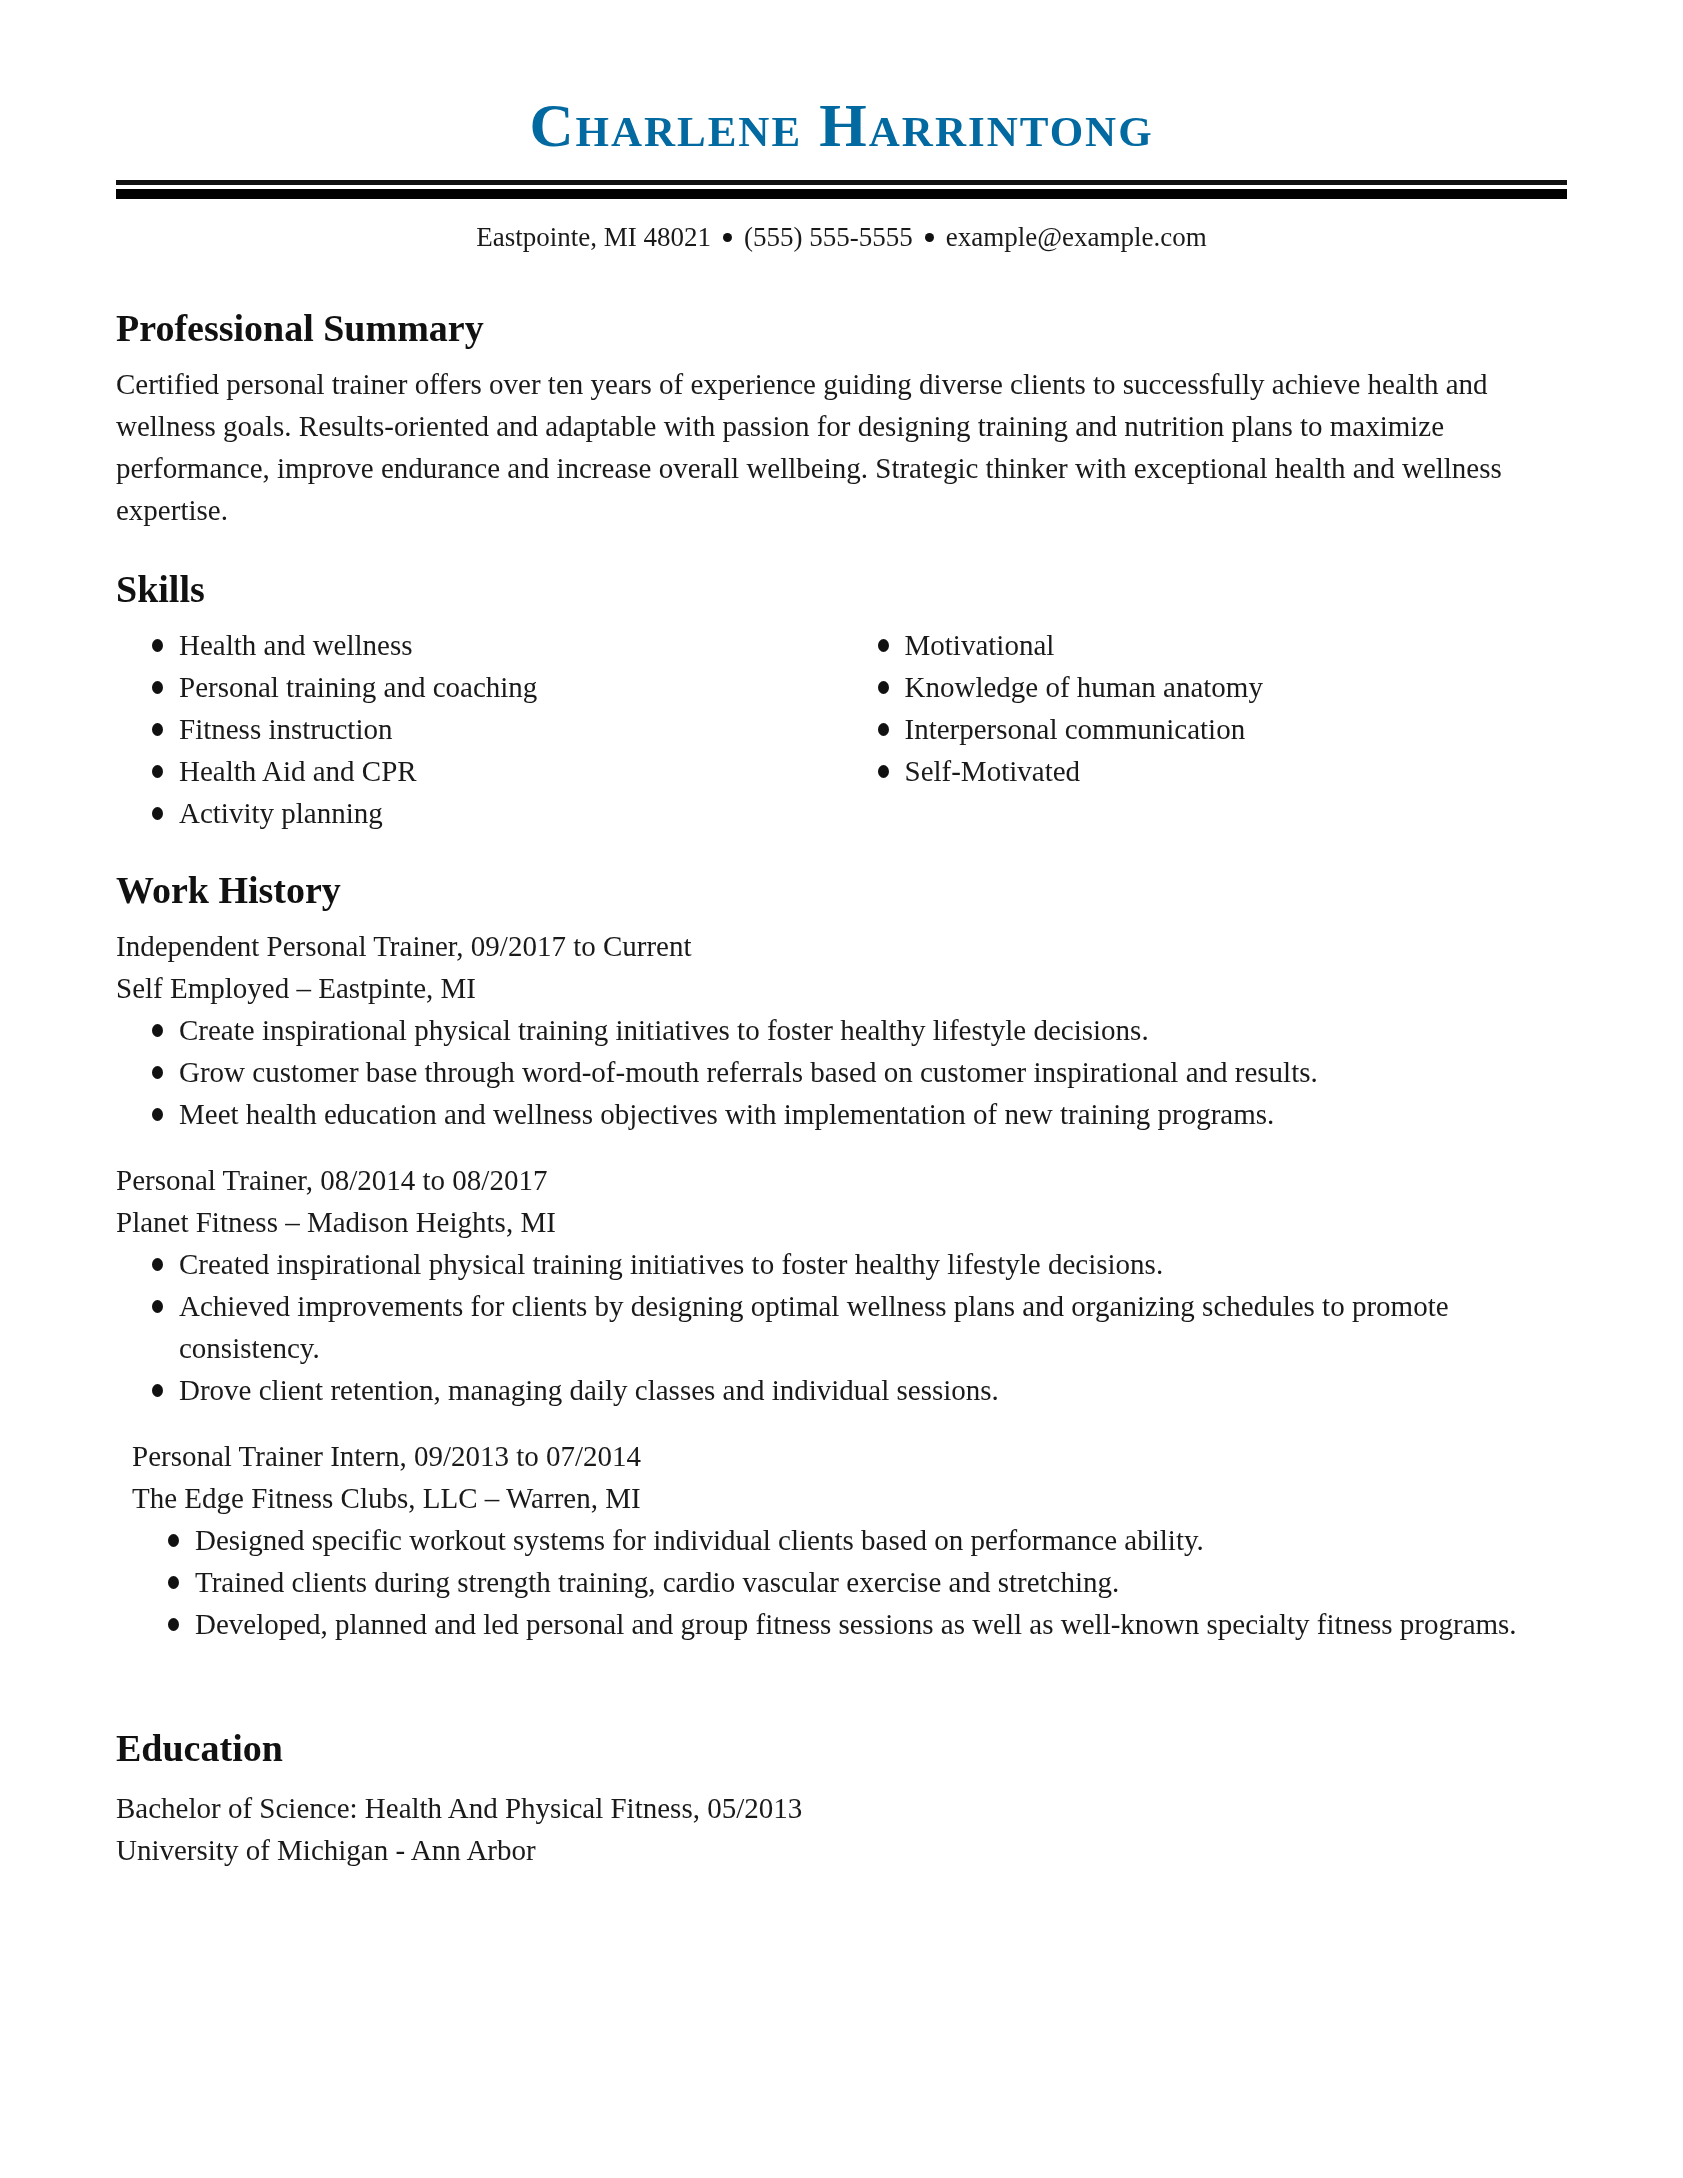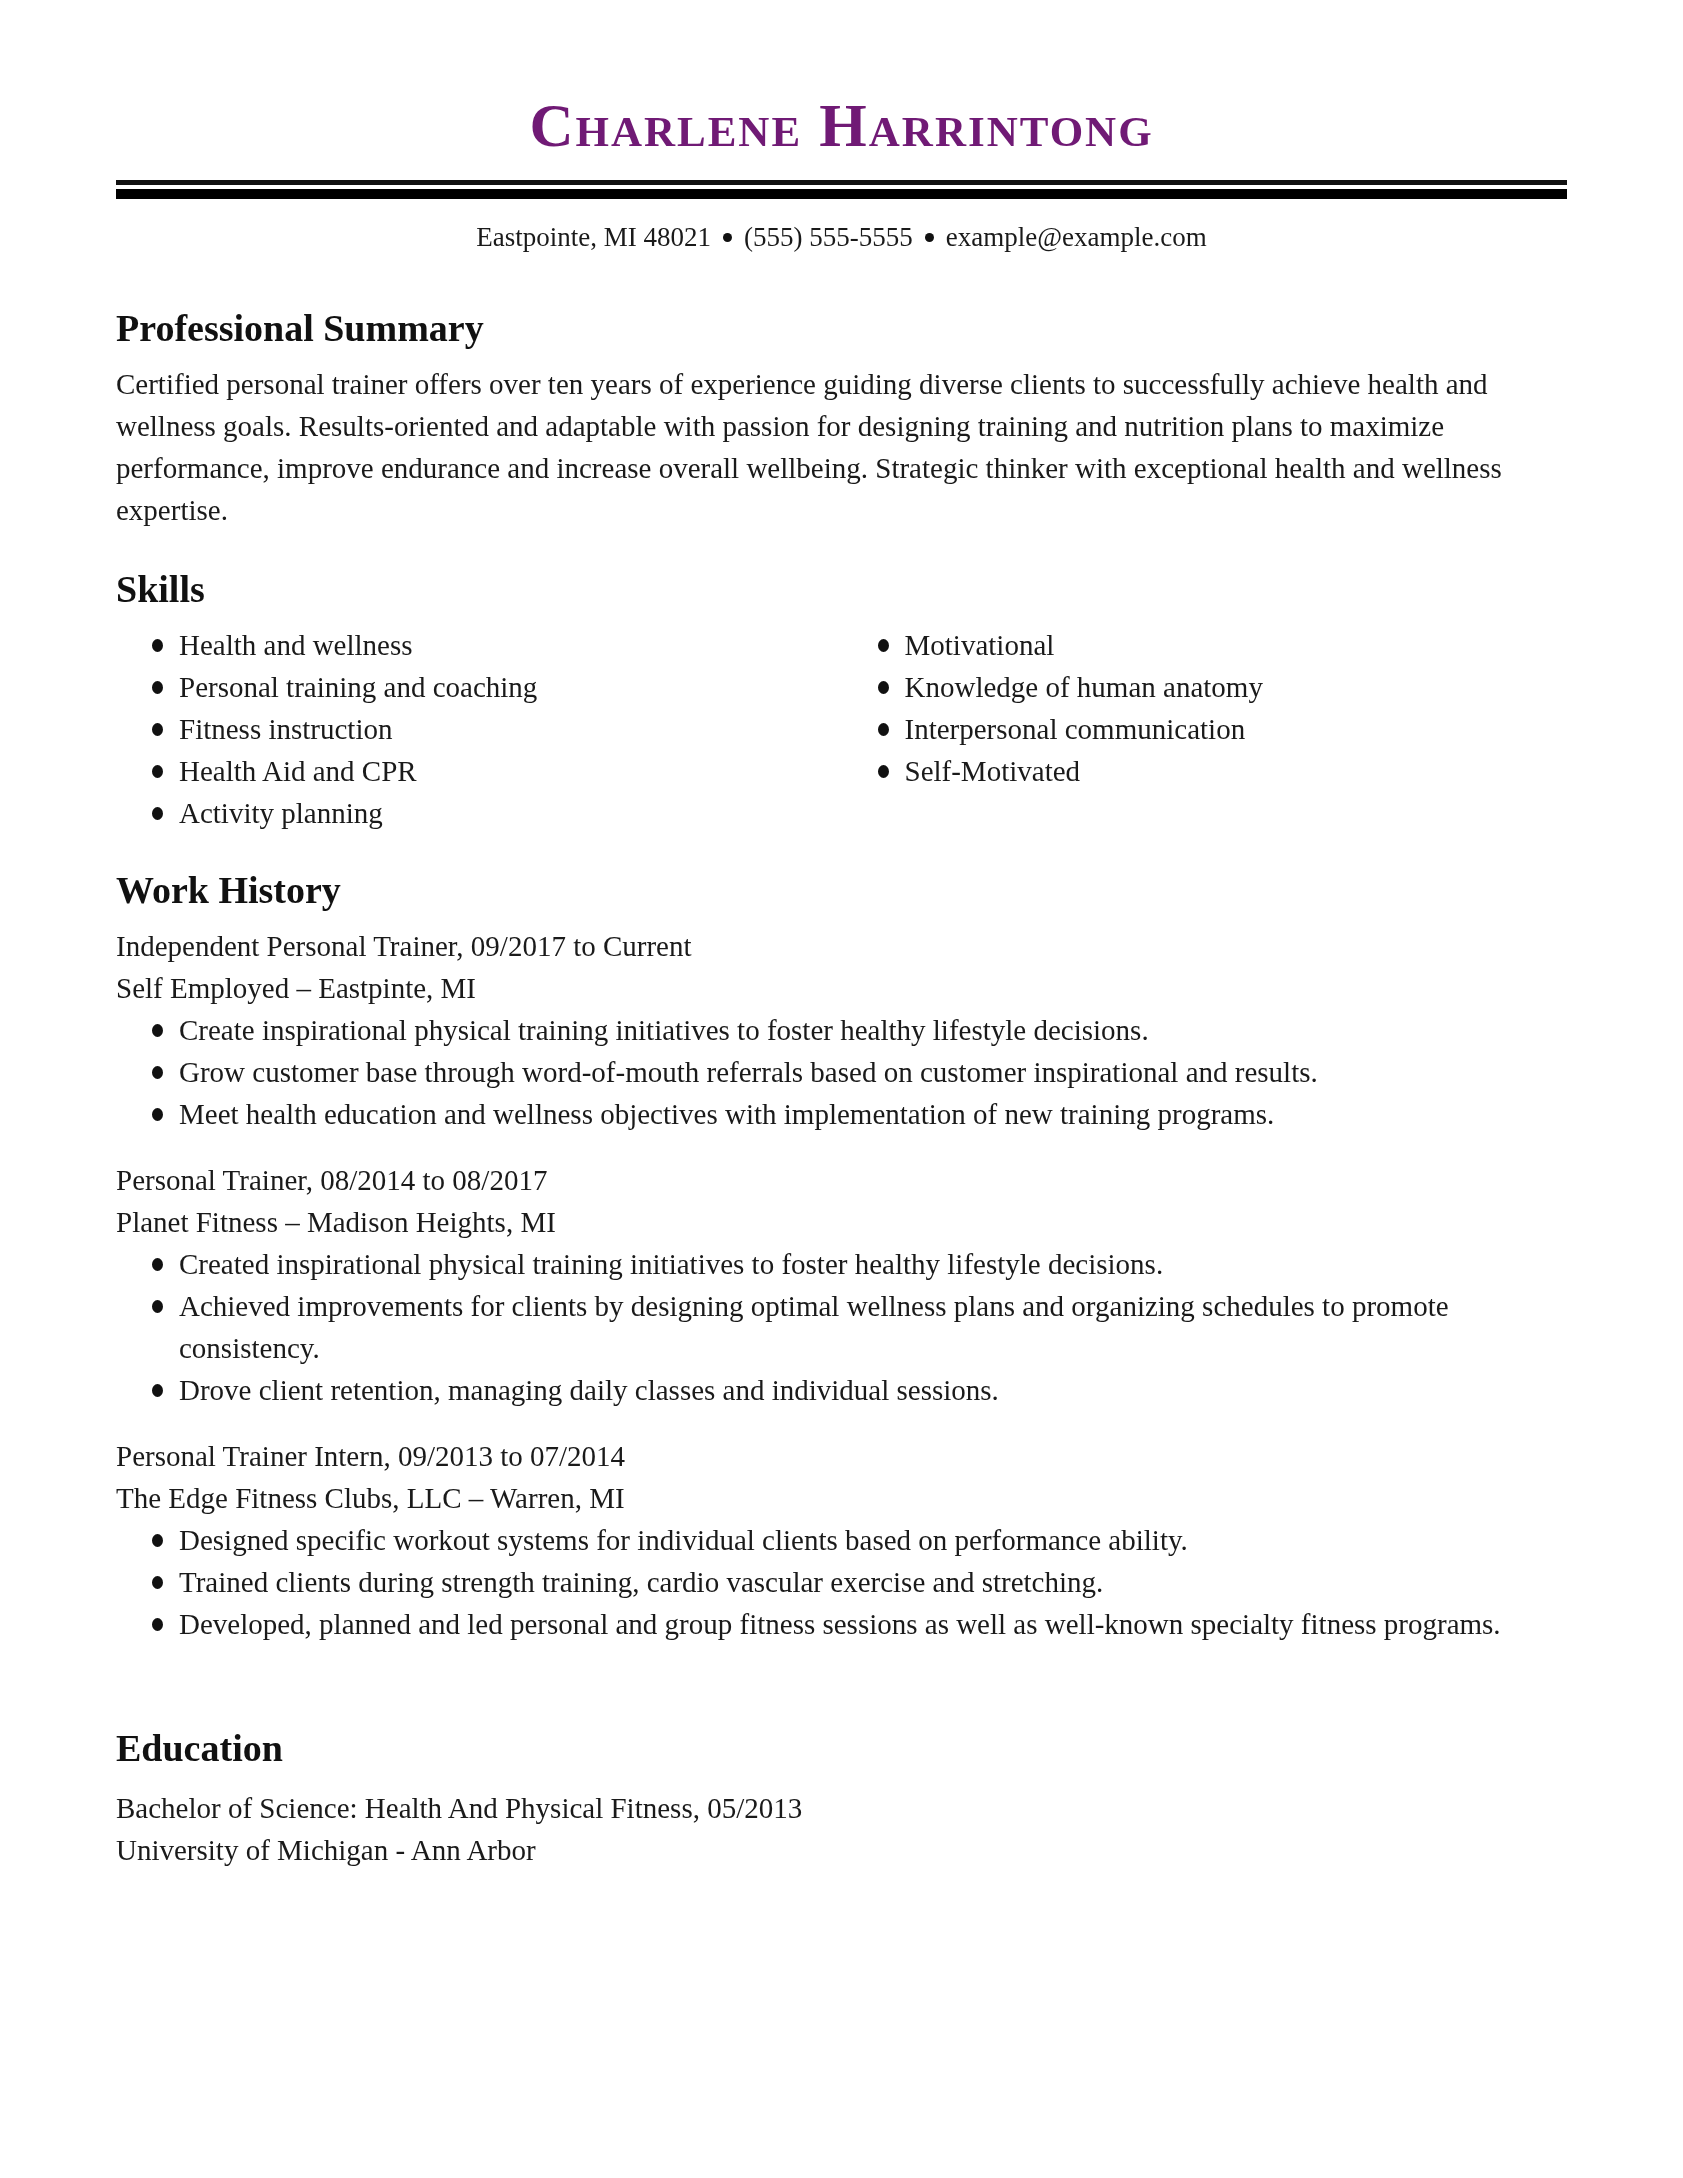--- a/index.html
+++ b/index.html
@@ -4,21 +4,21 @@
 <style>
   html, body { margin: 0; padding: 0; background: #ffffff; }
   body {
     width: 1683px; height: 2178px; position: relative; overflow: hidden;
     font-family: "Liberation Serif", "DejaVu Serif", serif; color: #1a1a1a;
   }
   .page { position: absolute; left: 116px; top: 0; width: 1451px; }
   .name {
     text-align: center; margin: 0; padding-top: 91px;
     font-size: 61px; font-weight: bold; font-variant: small-caps; letter-spacing: 2px;
-    line-height: 69px; color: #701a75;
+    line-height: 69px; color: #0369a1;
   }
   .rule-thin { margin-top: 20px; height: 5px; background: #111; }
   .rule-thick { margin-top: 4px; height: 10px; background: #000; }
   .contact {
     text-align: center; font-size: 27px; margin-top: 20px; line-height: 36px;
   }
   .contact .sep { display: inline-block; width: 9px; height: 9px; border-radius: 50%; background: #111; margin: 0 12px 5px 12px; vertical-align: middle; }
   h2 {
     font-size: 38px; font-weight: bold; margin: 0; line-height: 46px; color: #111;
   }
@@ -86,21 +86,21 @@
         </div>
         <div class="job" style="margin-top: 24px;">
           <div class="job-title-line"><b>Personal Trainer</b><span>, 08/2014 to 08/2017</span></div>
           <div class="job-company-line"><b>Planet Fitness</b><span> – Madison Heights, MI</span></div>
           <ul class="bullets">
             <li><span class="dot"></span><span>Created inspirational physical training initiatives to foster healthy lifestyle decisions.</span></li>
             <li><span class="dot"></span><span>Achieved improvements for clients by designing optimal wellness plans and organizing schedules to promote consistency.</span></li>
             <li><span class="dot"></span><span>Drove client retention, managing daily classes and individual sessions.</span></li>
           </ul>
         </div>
-        <div class="job" style="margin-top: 24px;">
+        <div class="job" style="margin-top: 24px; margin-left: 16px;">
           <div class="job-title-line"><b>Personal Trainer Intern</b><span>, 09/2013 to 07/2014</span></div>
           <div class="job-company-line"><b>The Edge Fitness Clubs, LLC</b><span> – Warren, MI</span></div>
           <ul class="bullets">
             <li><span class="dot"></span><span>Designed specific workout systems for individual clients based on performance ability.</span></li>
             <li><span class="dot"></span><span>Trained clients during strength training, cardio vascular exercise and stretching.</span></li>
             <li><span class="dot"></span><span>Developed, planned and led personal and group fitness sessions as well as well-known specialty fitness programs.</span></li>
           </ul>
         </div>
       </div>
   </div>

